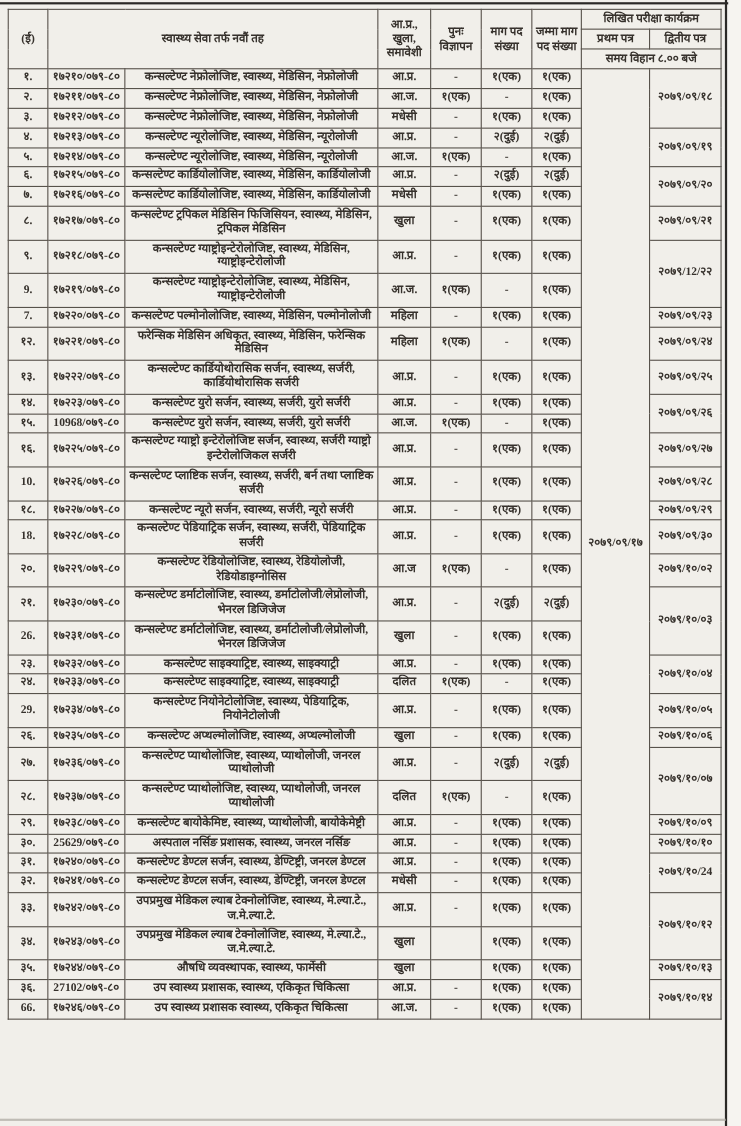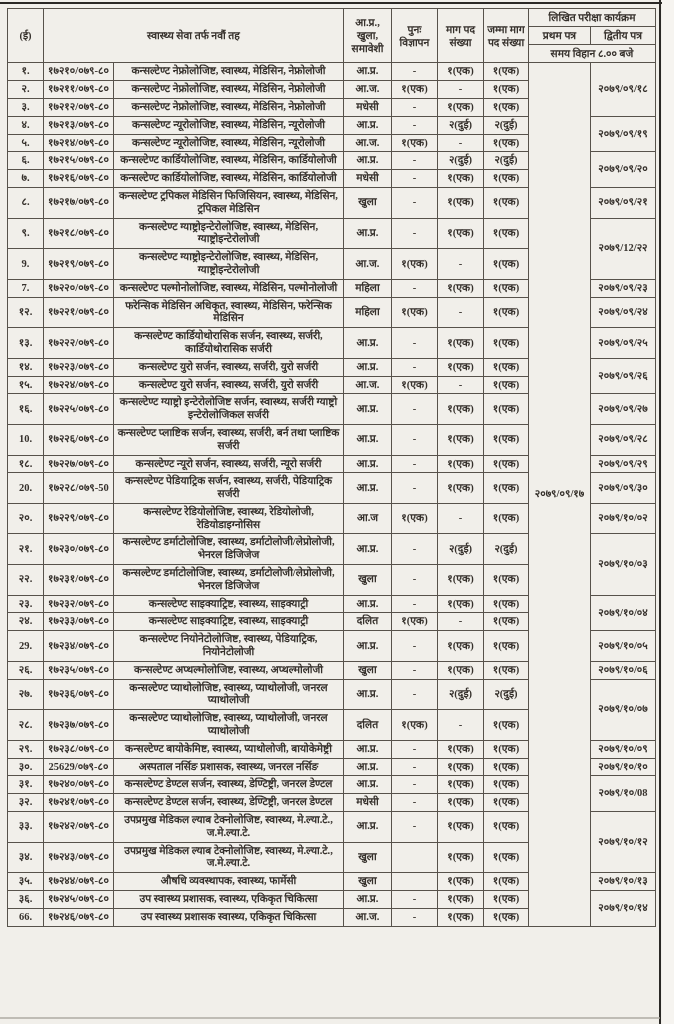--- a/index.html
+++ b/index.html
@@ -233,21 +233,21 @@
           <td class="c-adv">१७२२३/०७९-८०</td>
           <td class="c-desc">कन्सल्टेण्ट युरो सर्जन, स्वास्थ्य, सर्जरी, युरो सर्जरी</td>
           <td class="c-cat">आ.प्र.</td>
           <td class="c-re">-</td>
           <td class="c-demand">१(एक)</td>
           <td class="c-total">१(एक)</td>
           <td class="c-p2" rowspan="2">२०७९/०९/२६</td>
         </tr>
         <tr>
           <td class="c-sn">१५.</td>
-          <td class="c-adv">१७२२४/०७९-८०</td>
+          <td class="c-adv">10968/०७९-८०</td>
           <td class="c-desc">कन्सल्टेण्ट युरो सर्जन, स्वास्थ्य, सर्जरी, युरो सर्जरी</td>
           <td class="c-cat">आ.ज.</td>
           <td class="c-re">१(एक)</td>
           <td class="c-demand">-</td>
           <td class="c-total">१(एक)</td>
         </tr>
         <tr>
           <td class="c-sn">१६.</td>
           <td class="c-adv">१७२२५/०७९-८०</td>
           <td class="c-desc">कन्सल्टेण्ट ग्याष्ट्रो इन्टेरोलोजिष्ट सर्जन, स्वास्थ्य, सर्जरी ग्याष्ट्रो इन्टेरोलोजिकल सर्जरी</td>
@@ -271,22 +271,22 @@
           <td class="c-sn">१८.</td>
           <td class="c-adv">१७२२७/०७९-८०</td>
           <td class="c-desc">कन्सल्टेण्ट न्यूरो सर्जन, स्वास्थ्य, सर्जरी, न्यूरो सर्जरी</td>
           <td class="c-cat">आ.प्र.</td>
           <td class="c-re">-</td>
           <td class="c-demand">१(एक)</td>
           <td class="c-total">१(एक)</td>
           <td class="c-p2" rowspan="1">२०७९/०९/२९</td>
         </tr>
         <tr>
-          <td class="c-sn">20.</td>
-          <td class="c-adv">१७२२८/०७९-50</td>
+          <td class="c-sn">18.</td>
+          <td class="c-adv">१७२२८/०७९-८०</td>
           <td class="c-desc">कन्सल्टेण्ट पेडियाट्रिक सर्जन, स्वास्थ्य, सर्जरी, पेडियाट्रिक सर्जरी</td>
           <td class="c-cat">आ.प्र.</td>
           <td class="c-re">-</td>
           <td class="c-demand">१(एक)</td>
           <td class="c-total">१(एक)</td>
           <td class="c-p2" rowspan="1">२०७९/०९/३०</td>
         </tr>
         <tr>
           <td class="c-sn">२०.</td>
           <td class="c-adv">१७२२९/०७९-८०</td>
@@ -301,21 +301,21 @@
           <td class="c-sn">२१.</td>
           <td class="c-adv">१७२३०/०७९-८०</td>
           <td class="c-desc">कन्सल्टेण्ट डर्माटोलोजिष्ट, स्वास्थ्य, डर्माटोलोजी/लेप्रोलोजी, भेनरल डिजिजेज</td>
           <td class="c-cat">आ.प्र.</td>
           <td class="c-re">-</td>
           <td class="c-demand">२(दुई)</td>
           <td class="c-total">२(दुई)</td>
           <td class="c-p2" rowspan="2">२०७९/१०/०३</td>
         </tr>
         <tr>
-          <td class="c-sn">२२.</td>
+          <td class="c-sn">26.</td>
           <td class="c-adv">१७२३१/०७९-८०</td>
           <td class="c-desc">कन्सल्टेण्ट डर्माटोलोजिष्ट, स्वास्थ्य, डर्माटोलोजी/लेप्रोलोजी, भेनरल डिजिजेज</td>
           <td class="c-cat">खुला</td>
           <td class="c-re">-</td>
           <td class="c-demand">१(एक)</td>
           <td class="c-total">१(एक)</td>
         </tr>
         <tr>
           <td class="c-sn">२३.</td>
           <td class="c-adv">१७२३२/०७९-८०</td>
@@ -395,21 +395,21 @@
           <td class="c-p2" rowspan="1">२०७९/१०/१०</td>
         </tr>
         <tr>
           <td class="c-sn">३१.</td>
           <td class="c-adv">१७२४०/०७९-८०</td>
           <td class="c-desc">कन्सल्टेण्ट डेण्टल सर्जन, स्वास्थ्य, डेण्टिष्ट्री, जनरल डेण्टल</td>
           <td class="c-cat">आ.प्र.</td>
           <td class="c-re">-</td>
           <td class="c-demand">१(एक)</td>
           <td class="c-total">१(एक)</td>
-          <td class="c-p2" rowspan="2">२०७९/१०/08</td>
+          <td class="c-p2" rowspan="2">२०७९/१०/24</td>
         </tr>
         <tr>
           <td class="c-sn">३२.</td>
           <td class="c-adv">१७२४१/०७९-८०</td>
           <td class="c-desc">कन्सल्टेण्ट डेण्टल सर्जन, स्वास्थ्य, डेण्टिष्ट्री, जनरल डेण्टल</td>
           <td class="c-cat">मधेसी</td>
           <td class="c-re">-</td>
           <td class="c-demand">१(एक)</td>
           <td class="c-total">१(एक)</td>
         </tr>
@@ -437,21 +437,21 @@
           <td class="c-adv">१७२४४/०७९-८०</td>
           <td class="c-desc">औषधि व्यवस्थापक, स्वास्थ्य, फार्मेसी</td>
           <td class="c-cat">खुला</td>
           <td class="c-re"></td>
           <td class="c-demand">१(एक)</td>
           <td class="c-total">१(एक)</td>
           <td class="c-p2" rowspan="1">२०७९/१०/१३</td>
         </tr>
         <tr>
           <td class="c-sn">३६.</td>
-          <td class="c-adv">१७२४५/०७९-८०</td>
+          <td class="c-adv">27102/०७९-८०</td>
           <td class="c-desc">उप स्वास्थ्य प्रशासक, स्वास्थ्य, एकिकृत चिकित्सा</td>
           <td class="c-cat">आ.प्र.</td>
           <td class="c-re">-</td>
           <td class="c-demand">१(एक)</td>
           <td class="c-total">१(एक)</td>
           <td class="c-p2" rowspan="2">२०७९/१०/१४</td>
         </tr>
         <tr>
           <td class="c-sn">66.</td>
           <td class="c-adv">१७२४६/०७९-८०</td>

